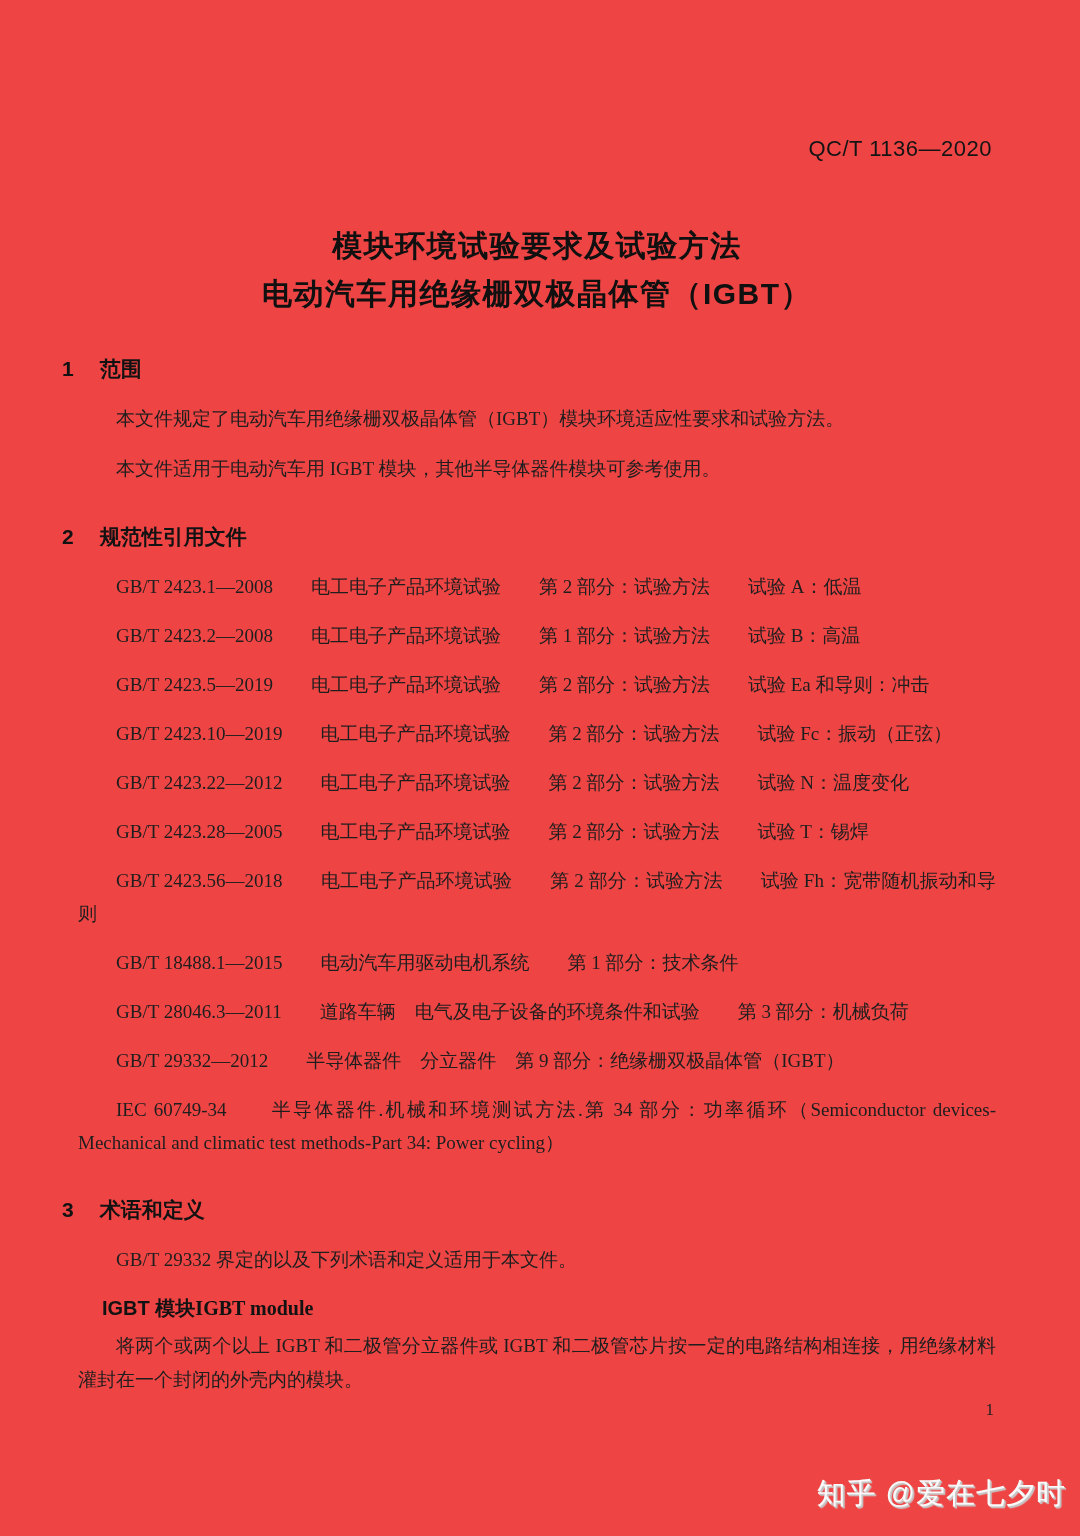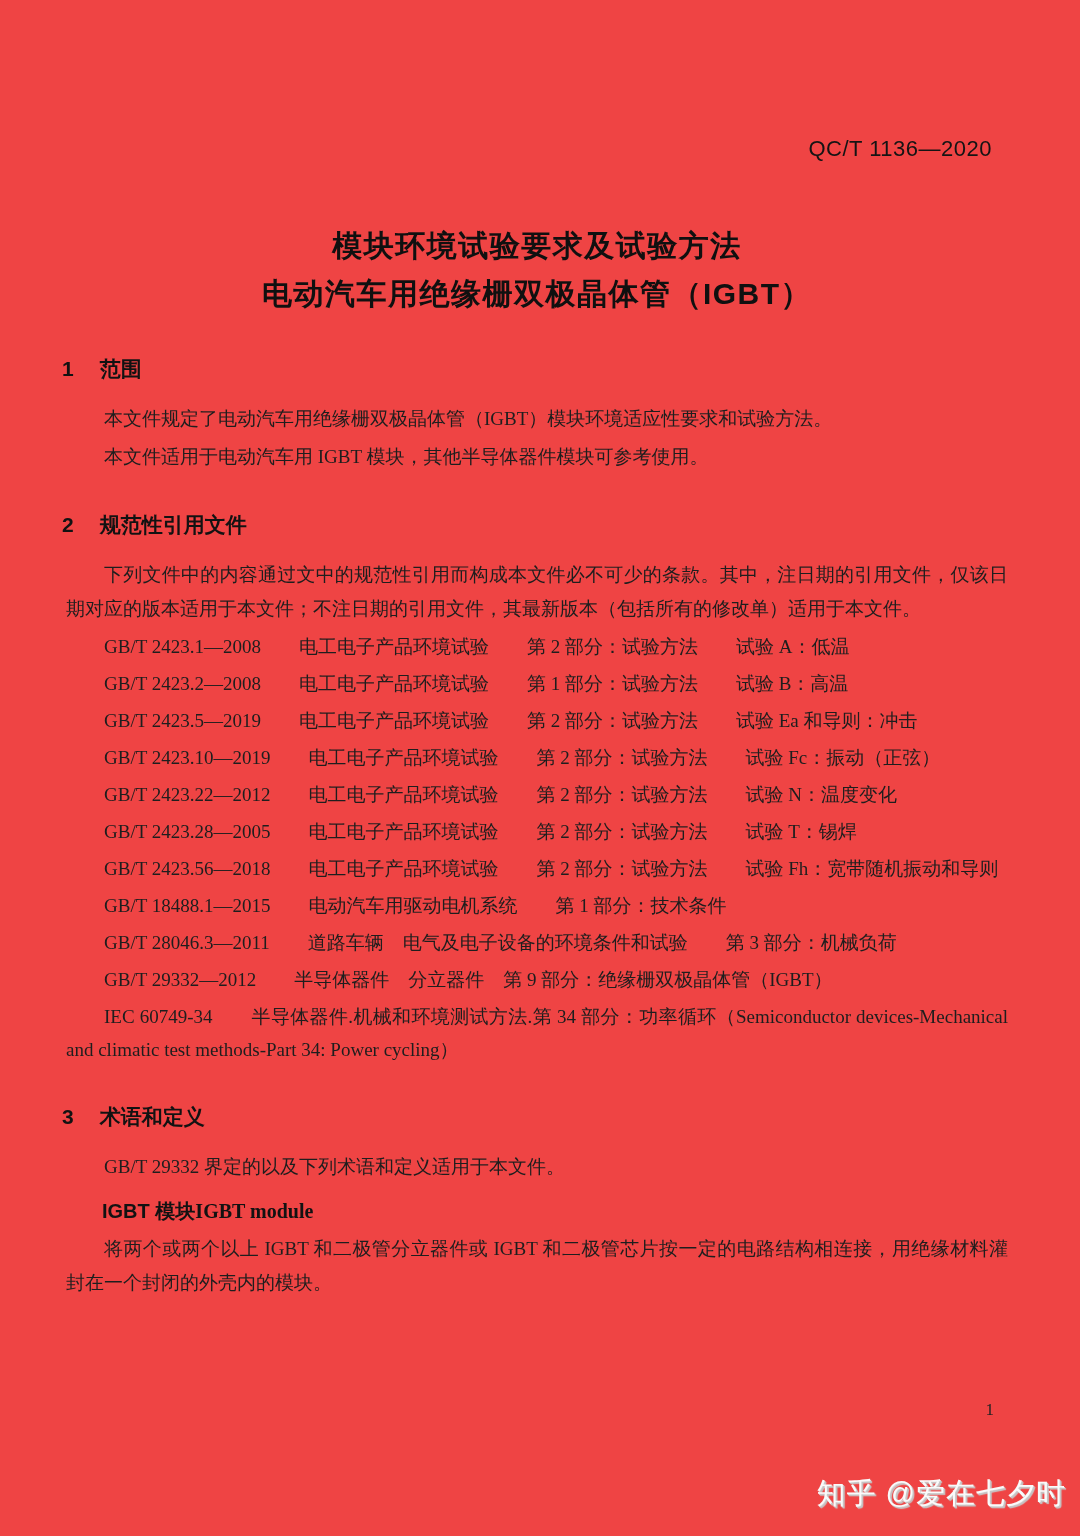--- a/index.html
+++ b/index.html
@@ -39,21 +39,21 @@
     font-weight: bold;
     font-size: 21px;
     line-height: 26px;
     color: #121212;
   }
   .section-heading .sec-num {
     display: inline-block;
     margin-right: 26px;
   }
   .para {
-    margin: 4px;
+    margin: 16px;
     font-size: 19px;
     line-height: 34px;
     text-align: justify;
     text-indent: 2em;
     color: #1e1e1e;
   }
   .refs .para { line-height: 33px; }
   .clause-num {
     margin-top: 10px;
     font-family: "Liberation Sans", "DejaVu Sans", sans-serif;
@@ -113,21 +113,20 @@
 
   <div class="section-heading">
     <span class="sec-num">1</span><span>范围</span>
   </div>
   <p class="para">本文件规定了电动汽车用绝缘栅双极晶体管（IGBT）模块环境适应性要求和试验方法。</p>
   <p class="para">本文件适用于电动汽车用 IGBT 模块，其他半导体器件模块可参考使用。</p>
 
   <div class="section-heading">
     <span class="sec-num">2</span><span>规范性引用文件</span>
   </div>
-  <p class="para">下列文件中的内容通过文中的规范性引用而构成本文件必不可少的条款。其中，注日期的引用文件，仅该日期对应的版本适用于本文件；不注日期的引用文件，其最新版本（包括所有的修改单）适用于本文件。</p>
   <div class="refs">
     <p class="para">GB/T 2423.1—2008　　电工电子产品环境试验　　第 2 部分：试验方法　　试验 A：低温</p>
     <p class="para">GB/T 2423.2—2008　　电工电子产品环境试验　　第 1 部分：试验方法　　试验 B：高温</p>
     <p class="para">GB/T 2423.5—2019　　电工电子产品环境试验　　第 2 部分：试验方法　　试验 Ea 和导则：冲击</p>
     <p class="para">GB/T 2423.10—2019　　电工电子产品环境试验　　第 2 部分：试验方法　　试验 Fc：振动（正弦）</p>
     <p class="para">GB/T 2423.22—2012　　电工电子产品环境试验　　第 2 部分：试验方法　　试验 N：温度变化</p>
     <p class="para">GB/T 2423.28—2005　　电工电子产品环境试验　　第 2 部分：试验方法　　试验 T：锡焊</p>
     <p class="para">GB/T 2423.56—2018　　电工电子产品环境试验　　第 2 部分：试验方法　　试验 Fh：宽带随机振动和导则</p>
     <p class="para">GB/T 18488.1—2015　　电动汽车用驱动电机系统　　第 1 部分：技术条件</p>
     <p class="para">GB/T 28046.3—2011　　道路车辆　电气及电子设备的环境条件和试验　　第 3 部分：机械负荷</p>

